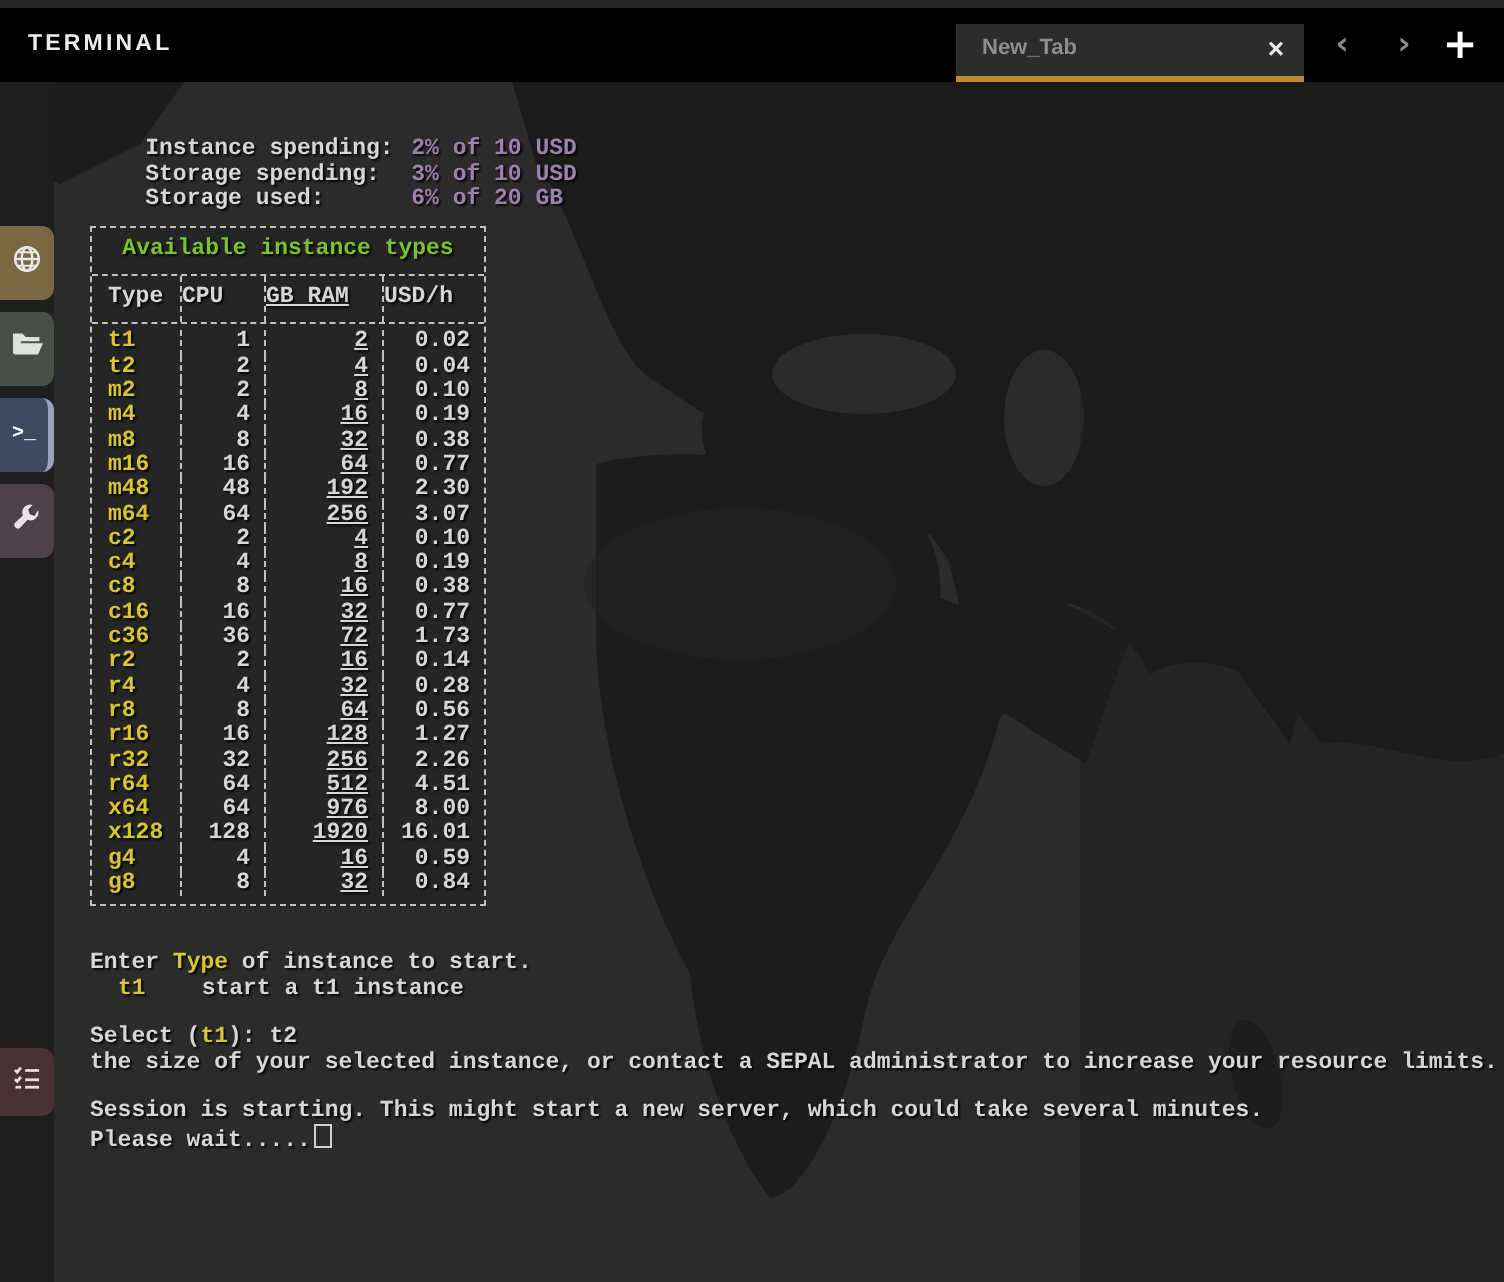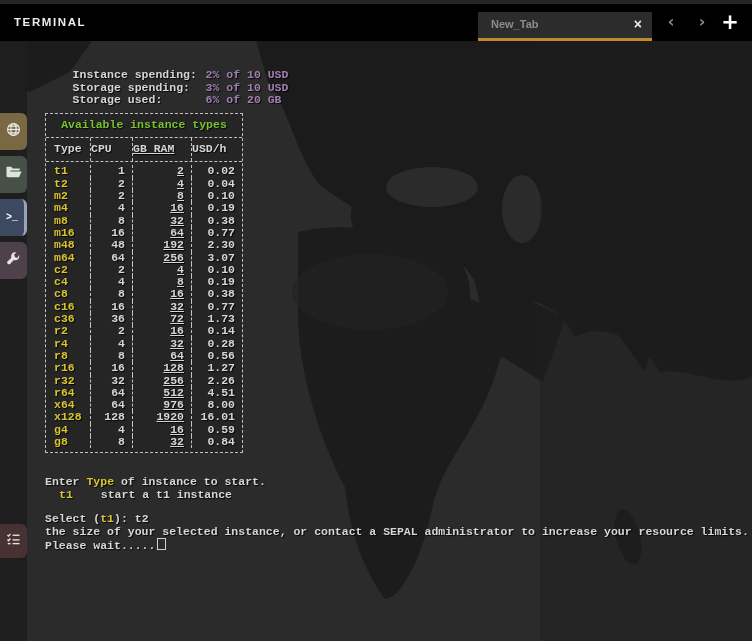--- a/index.html
+++ b/index.html
@@ -342,15 +342,16 @@
   </div>
 
   <div class="line after-table"><span>Enter </span><span class="yl">Type</span><span> of instance to start.</span></div>
 
   <div class="line"><span class="yl ex-code">t1</span><span class="ex-desc">start a t1 instance</span></div>
 
   <div class="line mt1"><span>Select (</span><span class="yl">t1</span><span>): </span><span>t2</span></div>
 
   <div class="line">the size of your selected instance, or contact a SEPAL administrator to increase your resource limits.</div>
 
+  <div class="line mt1">Session is starting. This might start a new server, which could take several minutes.</div>
   <div class="line"><span>Please wait.....</span><span class="cursor"></span></div>
 
 </div>
 
 </body></html>

